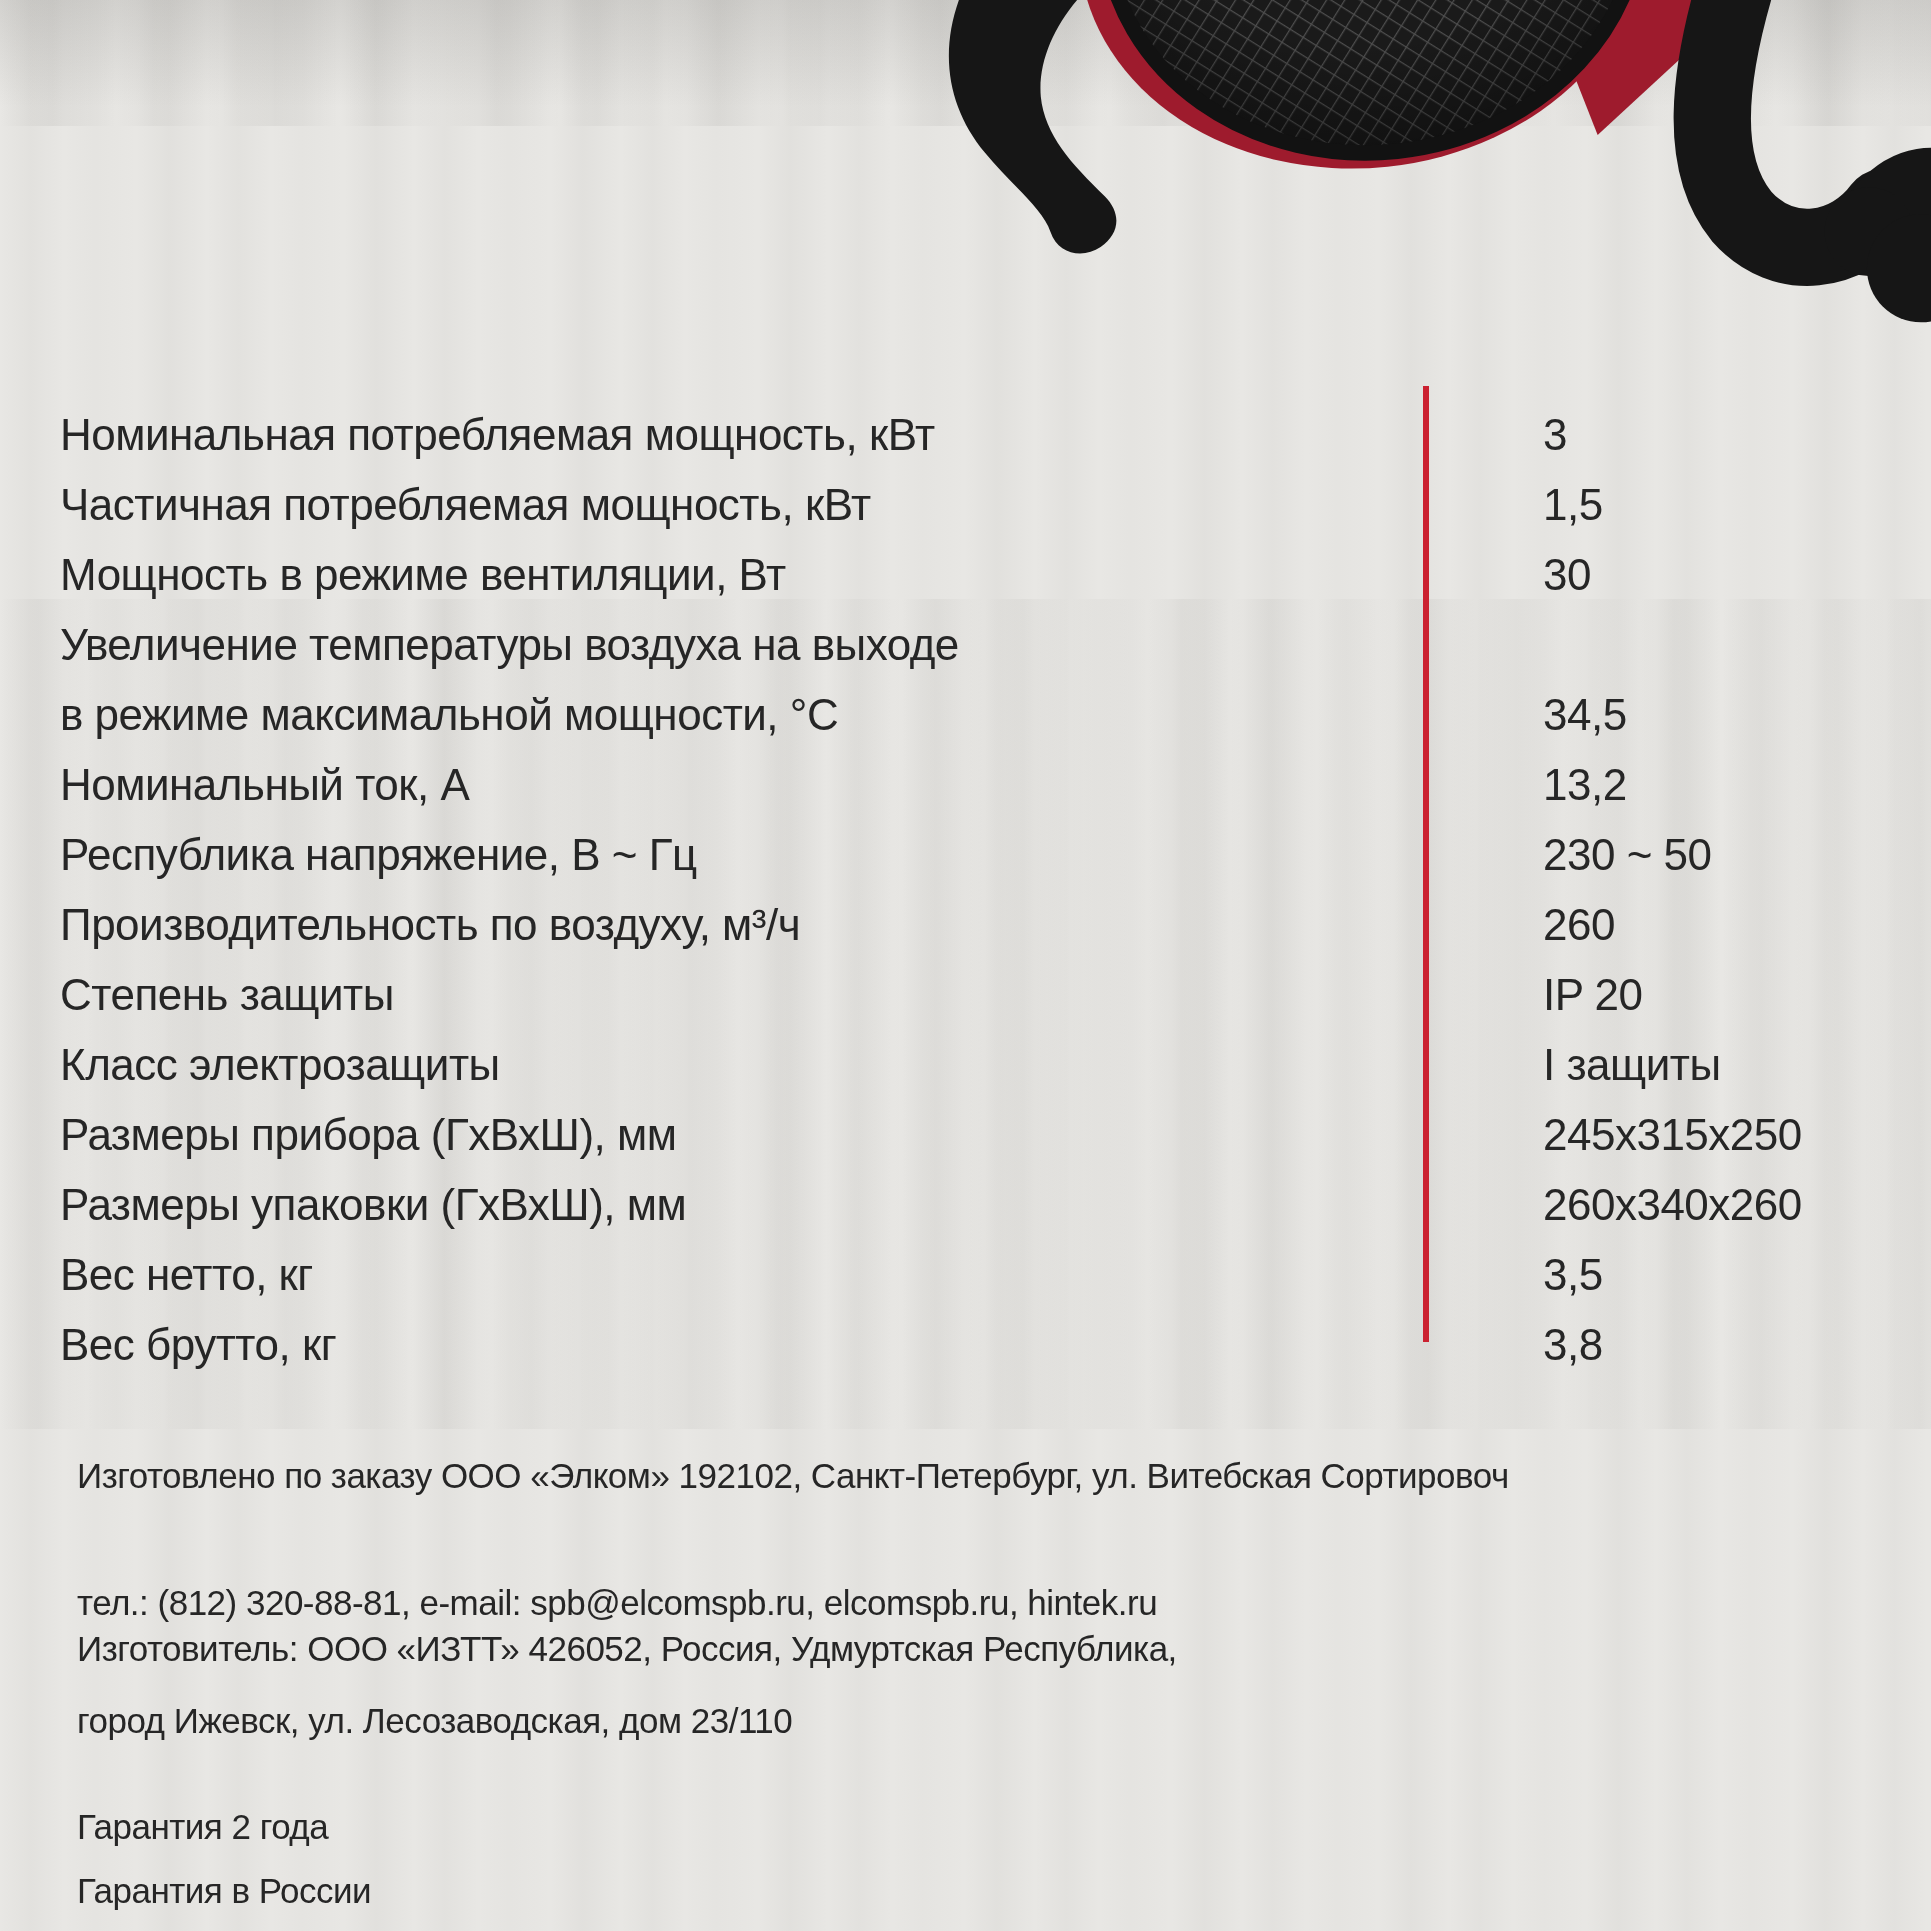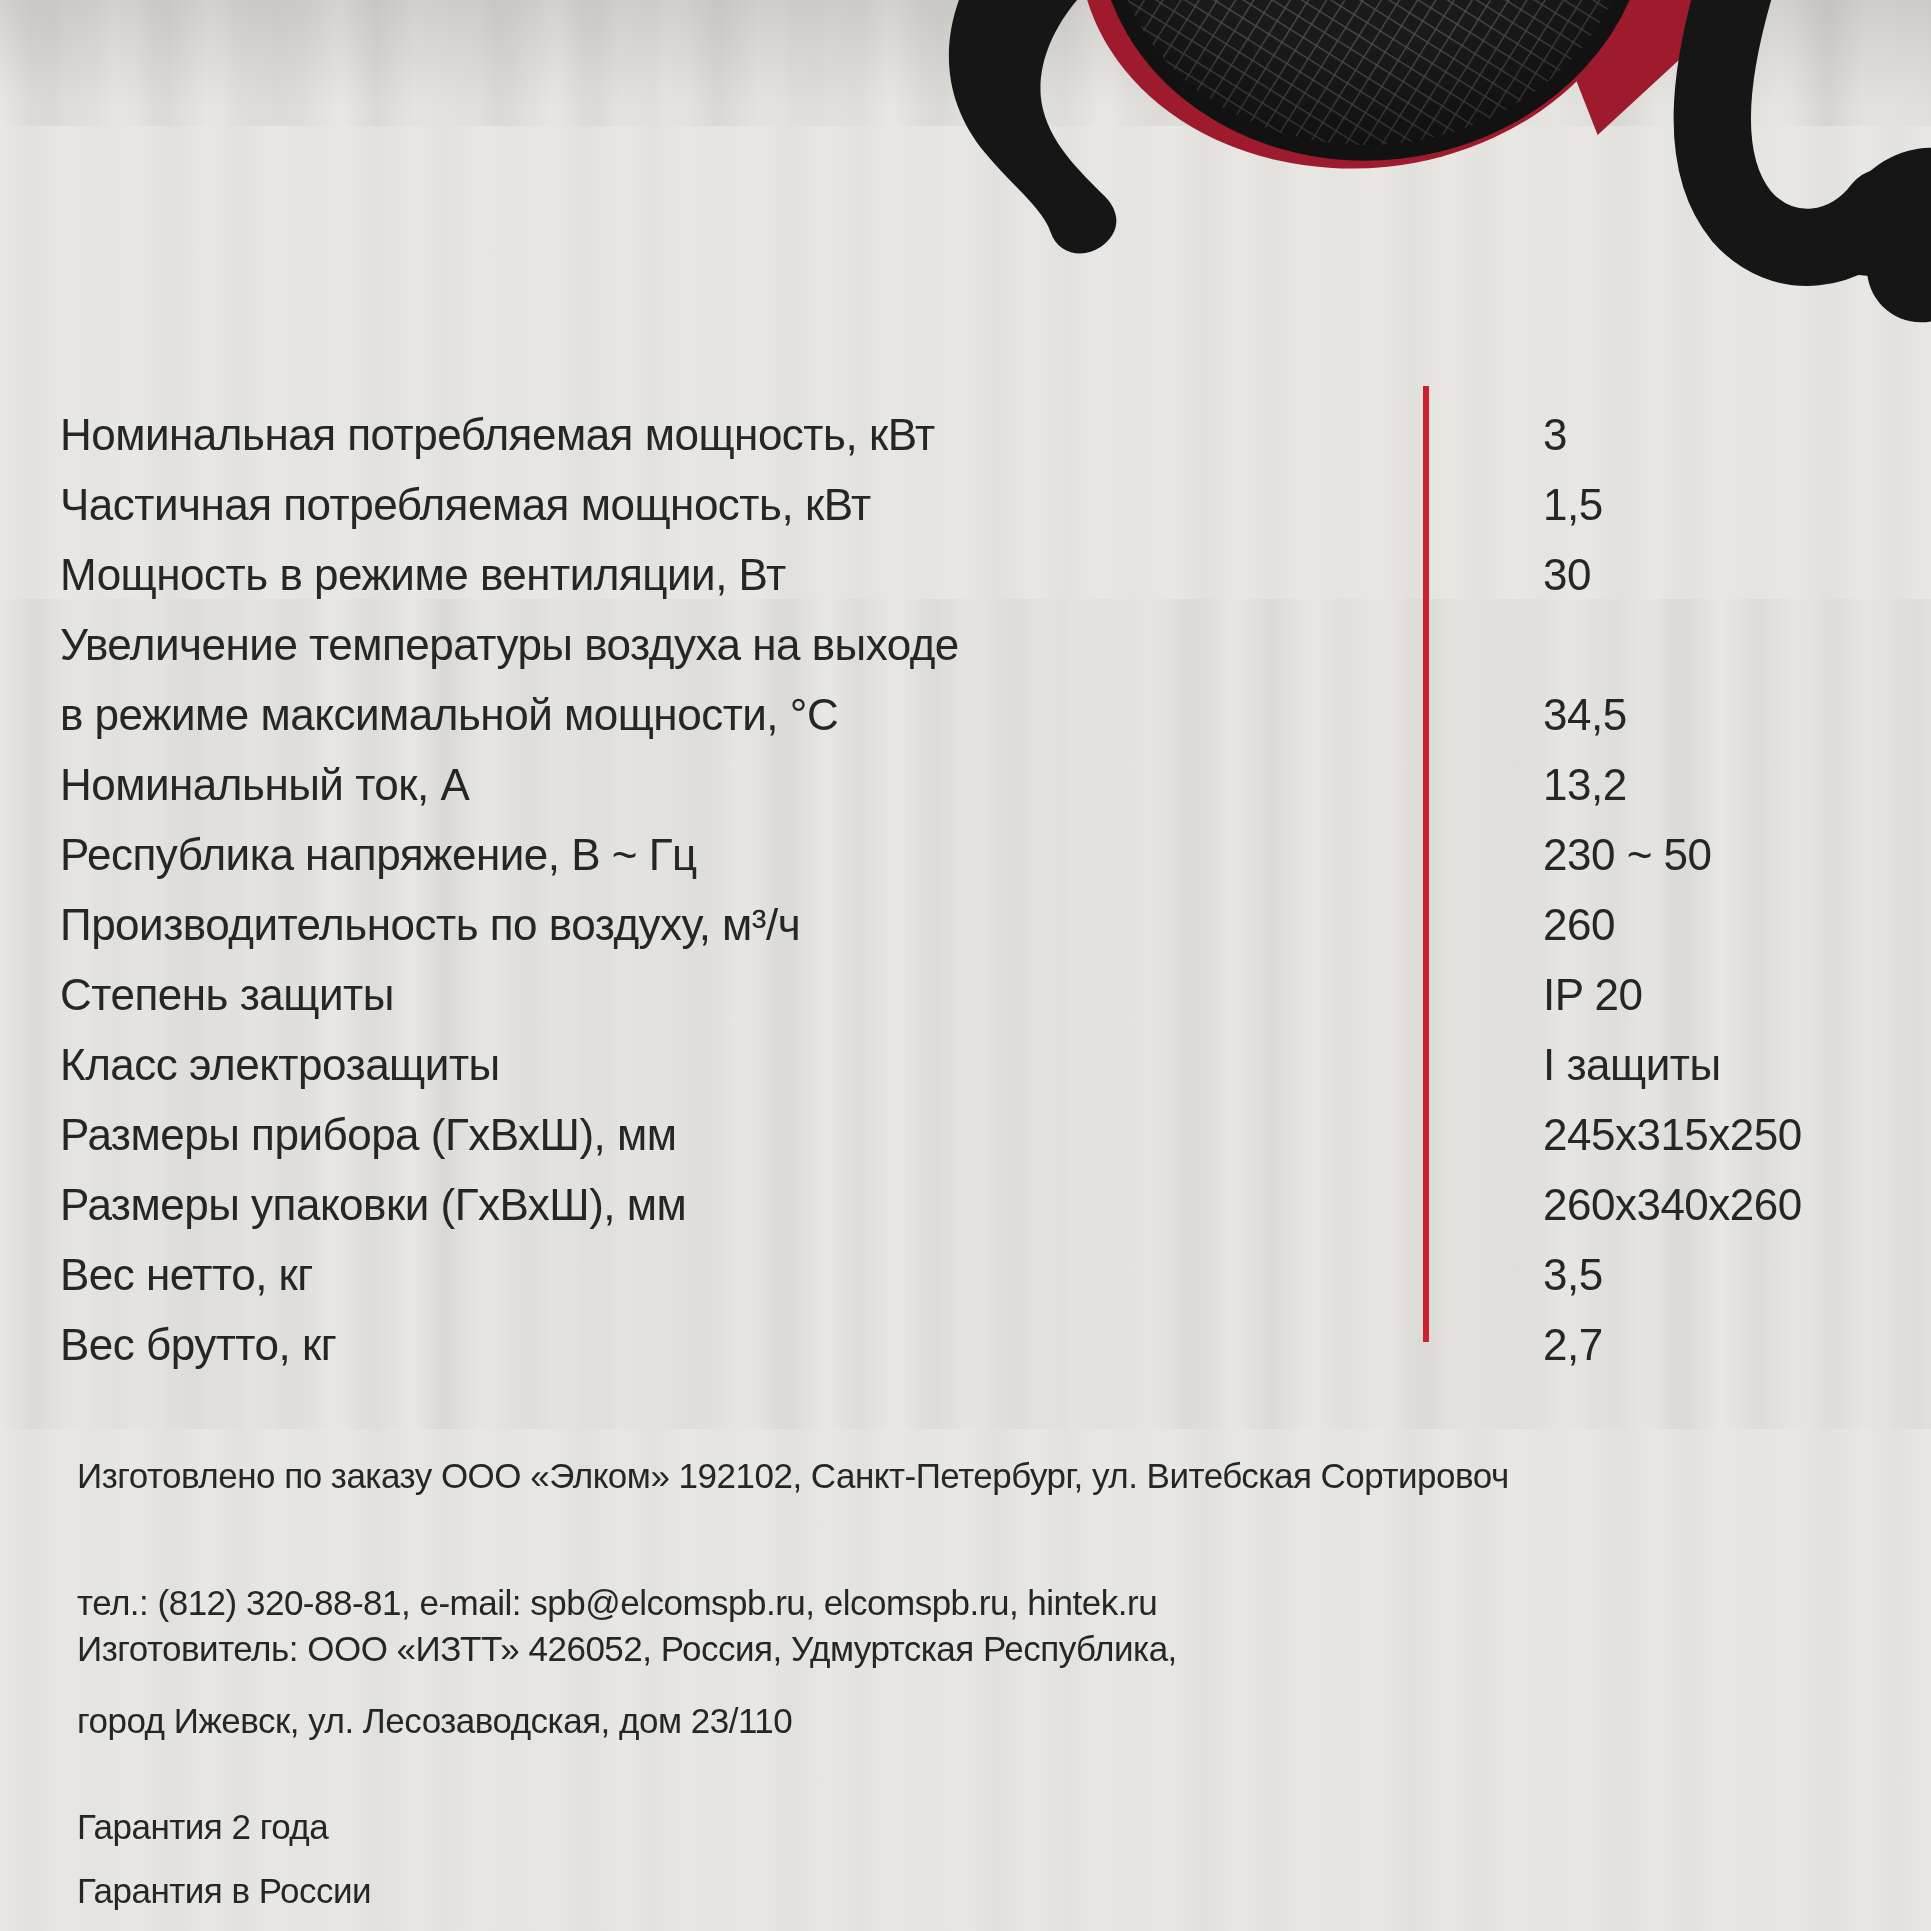--- a/index.html
+++ b/index.html
@@ -162,21 +162,21 @@
     <div class="spec-row"><span class="spec-label">Увеличение температуры воздуха на выходе</span><span class="spec-value"></span></div>
     <div class="spec-row"><span class="spec-label">в режиме максимальной мощности, °С</span><span class="spec-value">34,5</span></div>
     <div class="spec-row"><span class="spec-label">Номинальный ток, А</span><span class="spec-value">13,2</span></div>
     <div class="spec-row"><span class="spec-label">Республика напряжение, В ~ Гц</span><span class="spec-value">230 ~ 50</span></div>
     <div class="spec-row"><span class="spec-label">Производительность по воздуху, м³/ч</span><span class="spec-value">260</span></div>
     <div class="spec-row"><span class="spec-label">Степень защиты</span><span class="spec-value">IP 20</span></div>
     <div class="spec-row"><span class="spec-label">Класс электрозащиты</span><span class="spec-value">I защиты</span></div>
     <div class="spec-row"><span class="spec-label">Размеры прибора (ГхВхШ), мм</span><span class="spec-value">245х315х250</span></div>
     <div class="spec-row"><span class="spec-label">Размеры упаковки (ГхВхШ), мм</span><span class="spec-value">260х340х260</span></div>
     <div class="spec-row"><span class="spec-label">Вес нетто, кг</span><span class="spec-value">3,5</span></div>
-    <div class="spec-row"><span class="spec-label">Вес брутто, кг</span><span class="spec-value">2,7</span></div>
+    <div class="spec-row"><span class="spec-label">Вес брутто, кг</span><span class="spec-value">3,8</span></div>
   </div>
 
 <div class="footer-line" style="top:1441px">Изготовлено по заказу ООО «Элком» 192102, Санкт-Петербург, ул. Витебская Сортировоч</div>
 <div class="footer-line" style="top:1568px">тел.: (812) 320-88-81, e-mail: spb@elcomspb.ru, elcomspb.ru, hintek.ru</div>
 <div class="footer-line" style="top:1614px">Изготовитель: ООО «ИЗТТ» 426052, Россия, Удмуртская Республика,</div>
 <div class="footer-line" style="top:1686px">город Ижевск, ул. Лесозаводская, дом 23/110</div>
 <div class="footer-line" style="top:1792px">Гарантия 2 года</div>
 <div class="footer-line" style="top:1856px">Гарантия в России</div>
 
 

